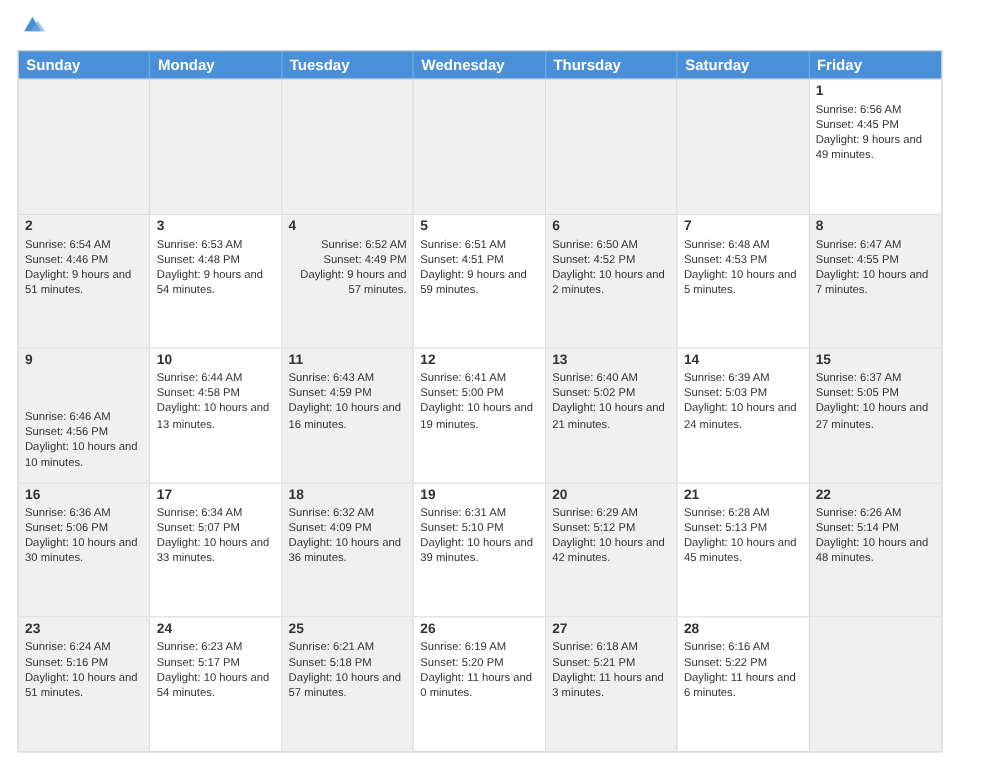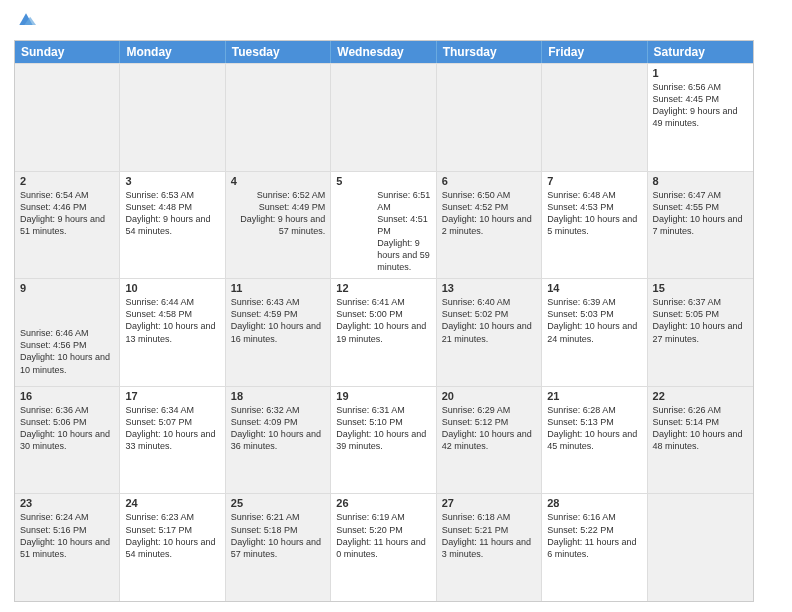--- a/index.html
+++ b/index.html
@@ -134,22 +134,22 @@
     </div>
   </div>
 
   <div class="calendar">
     <div class="cal-header">
     <div class="cal-header-cell">Sunday</div>
         <div class="cal-header-cell">Monday</div>
         <div class="cal-header-cell">Tuesday</div>
         <div class="cal-header-cell">Wednesday</div>
         <div class="cal-header-cell">Thursday</div>
+        <div class="cal-header-cell">Saturday</div>
         <div class="cal-header-cell">Friday</div>
-        <div class="cal-header-cell">Saturday</div>
       </div>
     <div class="cal-body">
     <div class="cal-row">
           <div class="cal-cell shaded empty"></div>
           <div class="cal-cell shaded empty"></div>
           <div class="cal-cell shaded empty"></div>
           <div class="cal-cell shaded empty"></div>
           <div class="cal-cell shaded empty"></div>
           <div class="cal-cell shaded empty"></div>
           <div class="cal-cell">
@@ -173,21 +173,21 @@
 Daylight: 9 hours and 54 minutes.</div>
           </div>
           <div class="cal-cell shaded">
             <span class="day-num">4</span>
             <div class="cell-text" style="white-space: pre-line; text-align: right;">Sunrise: 6:52 AM
 Sunset: 4:49 PM
 Daylight: 9 hours and 57 minutes.</div>
           </div>
           <div class="cal-cell">
             <span class="day-num">5</span>
-            <div class="cell-text" style="white-space: pre-line; margin-left: 41px;">Sunrise: 6:51 AM
+            <div class="cell-text" style="white-space: pre-line;">Sunrise: 6:51 AM
 Sunset: 4:51 PM
 Daylight: 9 hours and 59 minutes.</div>
           </div>
           <div class="cal-cell shaded">
             <span class="day-num">6</span>
             <div class="cell-text" style="white-space: pre-line;">Sunrise: 6:50 AM
 Sunset: 4:52 PM
 Daylight: 10 hours and 2 minutes.</div>
           </div>
           <div class="cal-cell">

